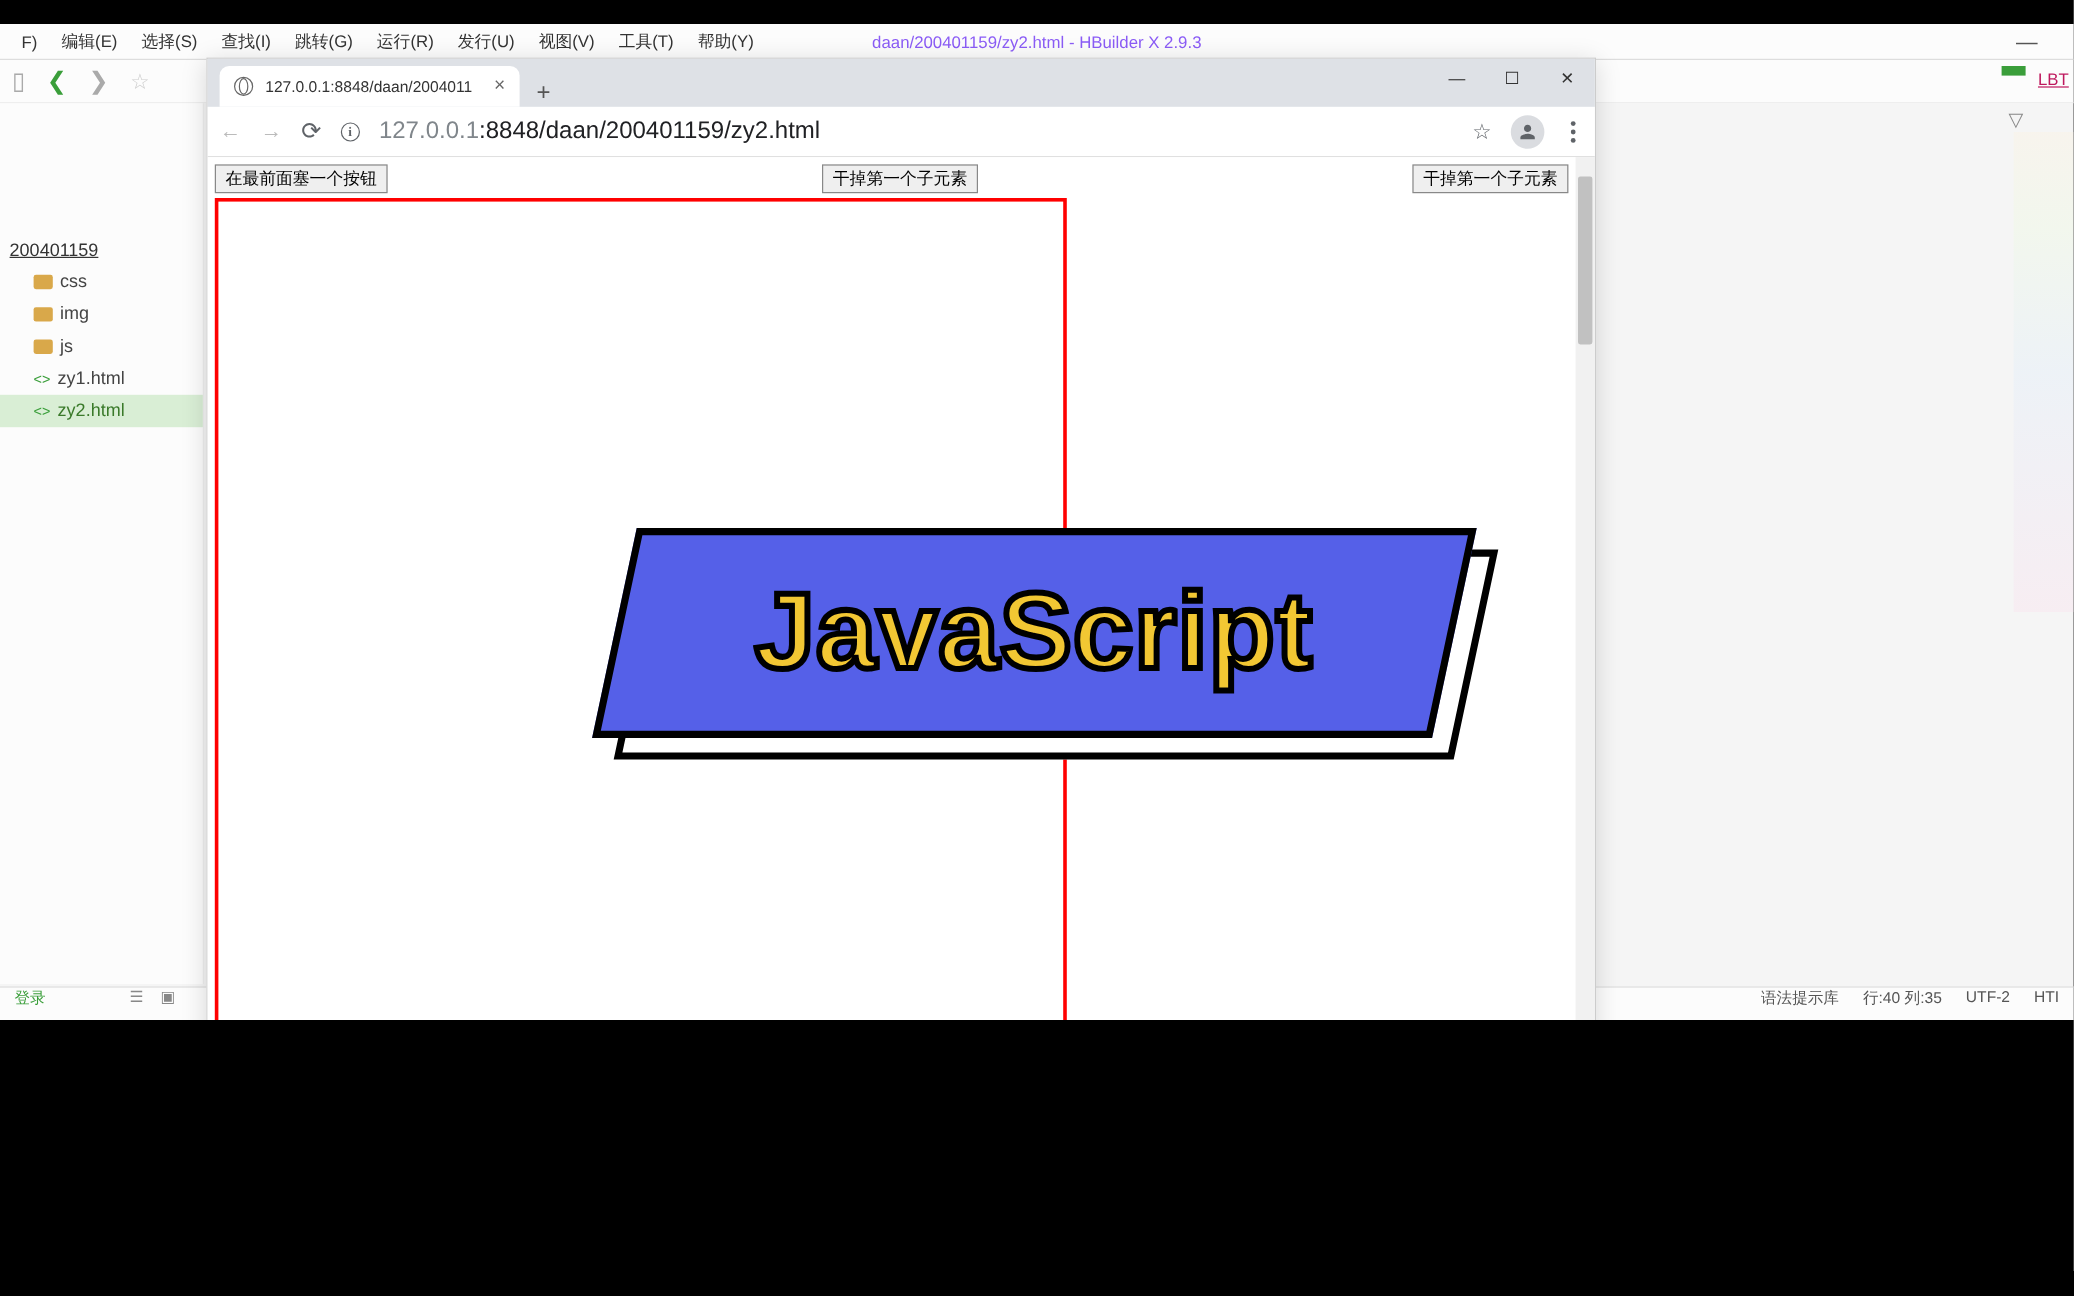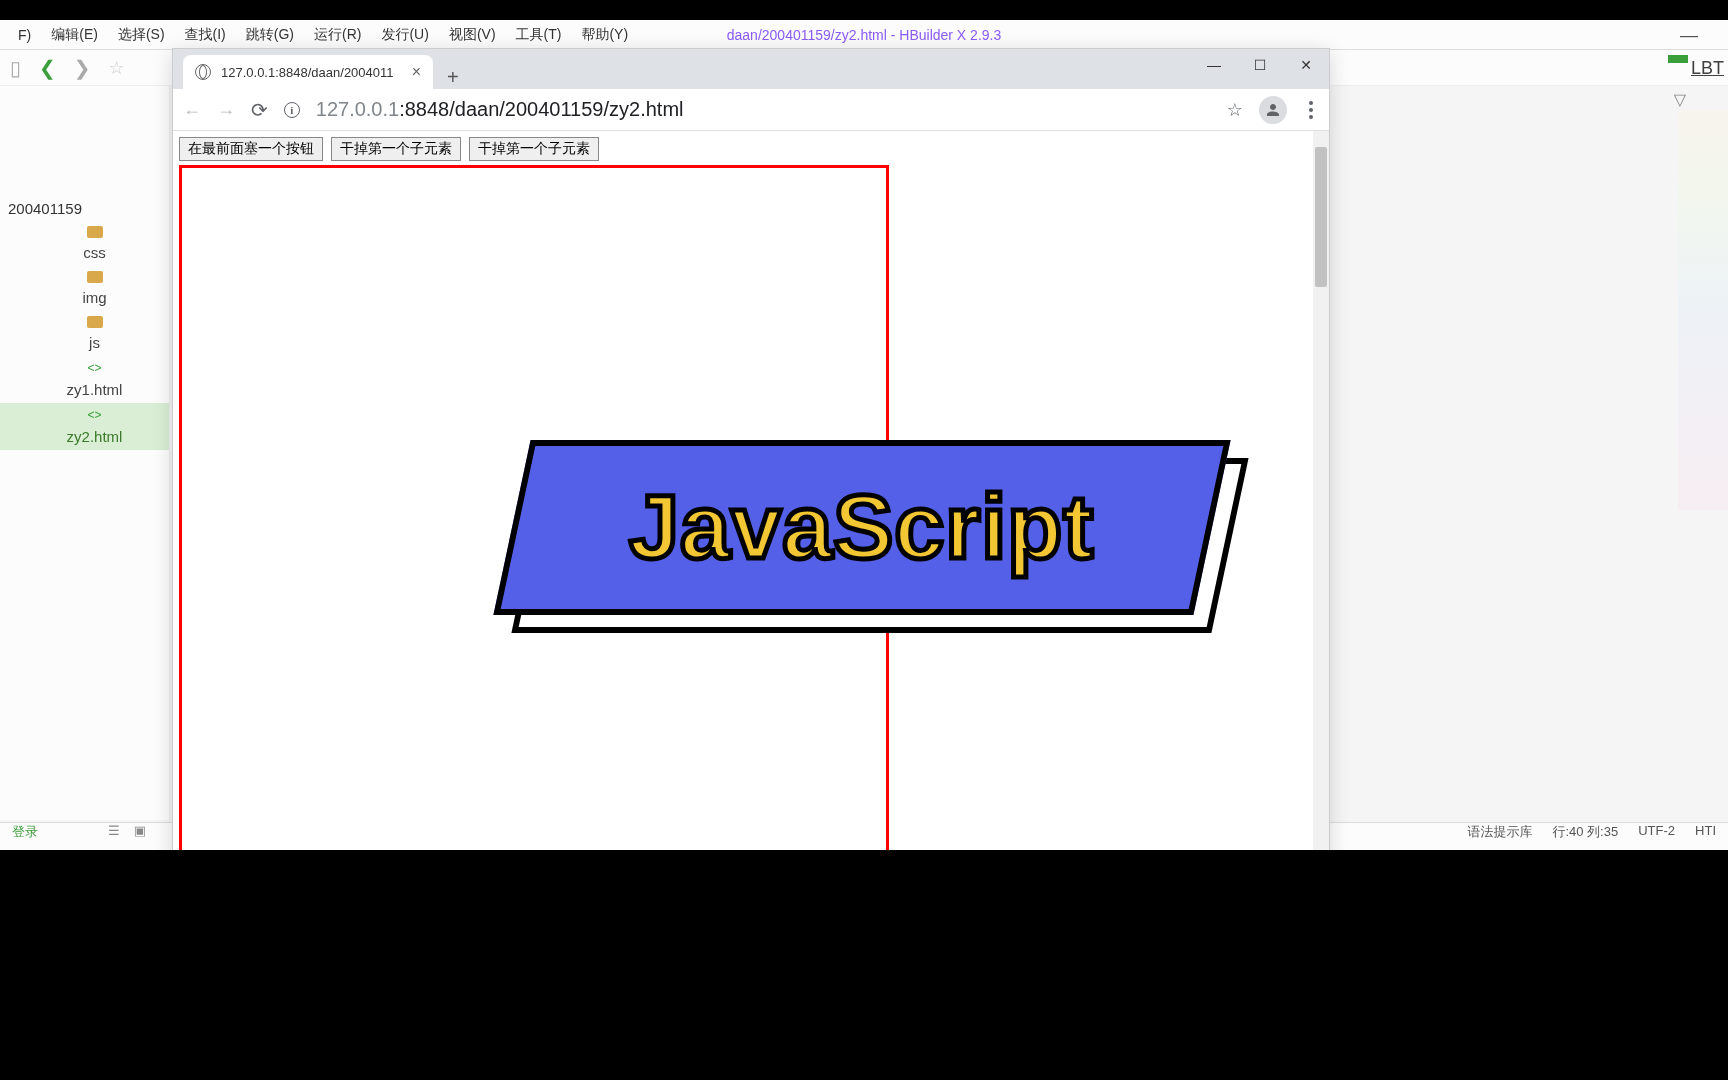--- a/index.html
+++ b/index.html
@@ -15,32 +15,32 @@
 .hb-menubar .menu-item { padding: 0 10px; cursor: pointer; }
 .hb-title { position: absolute; top: 0; left: 50%; transform: translateX(-50%); line-height: 30px; font-size: 14px; color: #8b5cf6; }
 .hb-min { position: absolute; top: 0; right: 20px; line-height: 30px; font-size: 18px; color: #555; padding: 0 10px; }
 
 
 .hb-toolbar { height: 36px; background: #fcfcfc; display: flex; align-items: center; padding: 0 10px; gap: 18px; border-bottom: 1px solid #eee; }
 .hb-toolbar .nav-btn { color: #aaa; font-size: 20px; cursor: pointer; }
 .hb-toolbar .nav-btn.active { color: #3a9e3a; }
 .hb-toolbar .star { color: #ccc; font-size: 18px; }
 .hb-right-badge { position: absolute; right: 40px; top: 35px; background: #3a9e3a; color: #fff; padding: 4px 10px; font-size: 13px; }
-.hb-right-txt { position: absolute; right: 0; top: 38px; font-size: 18px; color: #404040; padding: 0 4px; text-decoration: underline; }
+.hb-right-txt { position: absolute; right: 0; top: 38px; font-size: 14px; color: #be185d; padding: 0 4px; text-decoration: underline; }
 .hb-filter { position: absolute; right: 42px; top: 70px; color: #888; font-size: 16px; }
 
 
 .hb-sidebar { position: absolute; left: 0; top: 66px; width: 170px; bottom: 30px; background: #fcfcfc; border-right: 1px solid #eee; padding-top: 110px; }
 .hb-tree { font-size: 15px; color: #444; }
 .hb-tree-item { padding: 5px 8px 5px 12px; display: flex; align-items: center; gap: 6px; cursor: pointer; }
 .hb-tree-item.selected { background: #d9eed5; color: #3a7a2a; }
-.hb-tree-item.file { padding-left: 28px; flex-direction: column; }
+.hb-tree-item.file { padding-left: 28px; }
 .folder-icon { width: 16px; height: 12px; background: #d9a84a; border-radius: 2px; display: inline-block; }
 .html-icon { color: #3a9e3a; font-size: 12px; }
-.proj-name { font-weight: 500; color: #333; padding: 4px 8px; }
+.proj-name { font-weight: 500; color: #333; padding: 4px 8px; text-decoration: underline; }
 
 
 .hb-status { position: absolute; left: 0; right: 0; bottom: 0; height: 28px; background: #fcfcfc; border-top: 1px solid #ddd; display: flex; align-items: flex-start; font-size: 13px; color: #555; padding: 0 12px; }
 .hb-status .left { color: #3a9e3a; }
 .hb-status .right { margin-left: auto; display: flex; gap: 20px; }
 
 
 .minimap { position: absolute; right: 0; top: 90px; width: 50px; height: 400px; background: linear-gradient(to bottom, #f9f3e8 0%, #f0f8e8 20%, #e8f0f8 50%, #f8e8f0 100%); opacity: 0.6; }
 
 
@@ -66,21 +66,21 @@
 .avatar { width: 28px; height: 28px; background: #dadce0; border-radius: 50%; display: flex; align-items: center; justify-content: center; }
 .avatar svg { width: 18px; height: 18px; fill: #5f6368; }
 .kebab { display: flex; flex-direction: column; gap: 3px; padding: 0 6px; }
 .kebab span { width: 4px; height: 4px; background: #5f6368; border-radius: 50%; }
 
 .browser-content { position: absolute; top: 82px; left: 0; right: 16px; bottom: 0; background: #fff; padding: 6px; overflow: hidden; }
 .browser-scrollbar { position: absolute; top: 82px; right: 0; bottom: 18px; width: 16px; background: #f1f1f1; }
 .browser-scrollbar::before { content: ''; position: absolute; top: 0; left: 0; right: 0; height: 16px; display: flex; }
 .scroll-thumb { position: absolute; top: 16px; left: 2px; right: 2px; height: 140px; background: #c1c1c1; border-radius: 2px; }
 
-.page-buttons { display: flex; gap: 8px; margin-bottom: 4px; }
+.page-buttons { display: flex; gap: 8px; margin-bottom: 4px; justify-content: space-between; }
 .page-buttons button { font-size: 14px; padding: 2px 8px; background: #efefef; border: 1px solid #888; cursor: pointer; font-family: inherit; }
 .red-box { border: 3px solid #ff0000; width: 710px; height: 900px; background: #fff; }
 
 
 .js-banner-wrap { position: absolute; left: 512px; top: 440px; width: 720px; height: 195px; z-index: 100; }
 .js-shadow { position: absolute; left: 18px; top: 18px; width: 700px; height: 175px; background: #fff; border: 6px solid #000; transform: skewX(-12deg); }
 .js-front { position: absolute; left: 0; top: 0; width: 700px; height: 175px; background: #5560e8; border: 6px solid #000; transform: skewX(-12deg); display: flex; align-items: center; justify-content: center; }
 .js-text { font-size: 90px; font-weight: 900; color: #f2c733; -webkit-text-stroke: 5px #000; transform: skewX(12deg); letter-spacing: 1px; }
 </style>
 </head>

